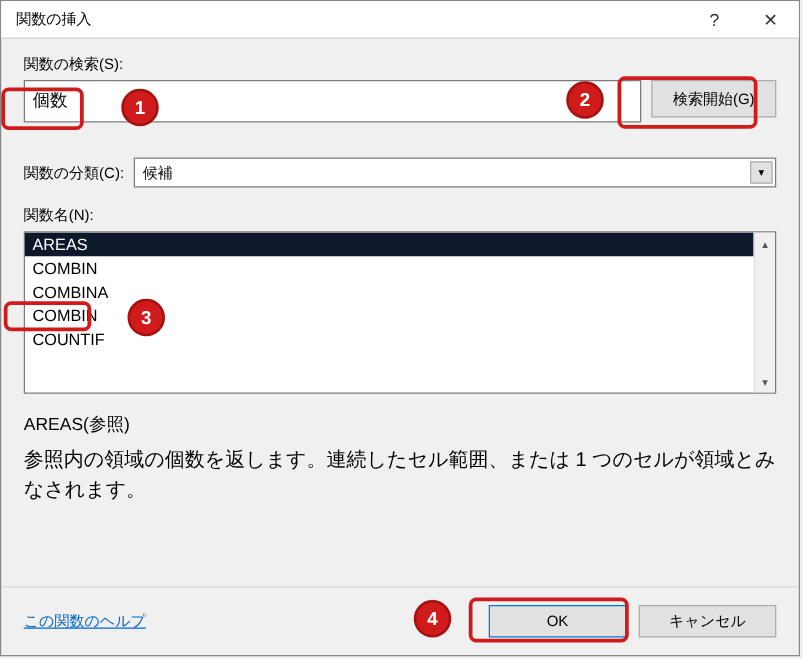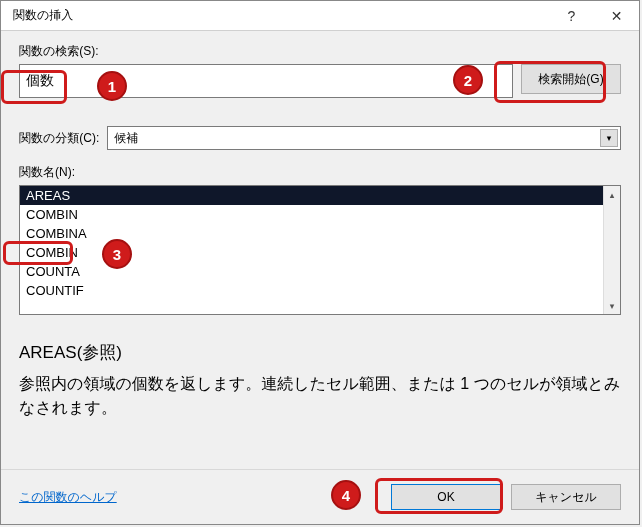--- a/index.html
+++ b/index.html
@@ -111,21 +111,21 @@
     border-left: 1px solid #ddd;
     position: relative;
   }
   .scrollbar .up, .scrollbar .down {
     position: absolute; left:0; width:100%; height:17px;
     display:flex; align-items:center; justify-content:center;
     font-size: 9px; color:#555;
   }
   .scrollbar .up { top:0; }
   .scrollbar .down { bottom:0; }
-  .desc-title { margin-top: 26px; font-size: 17px; }
+  .desc-title { margin-top: 16px; font-size: 14px; }
   .desc-body { margin-top: 8px; font-size: 16px; line-height: 1.5; }
   .footer {
     border-top: 1px solid #d8d8d8;
     padding: 14px 18px;
     display: flex;
     align-items: center;
     gap: 10px;
   }
   .footer .help {
     color: #0066cc;
@@ -190,21 +190,20 @@
       </div>
     </div>
 
     <div class="label">関数名(N):</div>
     <div class="listbox">
       <div class="items" id="func-items">
           <div class="item selected">AREAS</div>
           <div class="item">COMBIN</div>
           <div class="item">COMBINA</div>
           <div class="item">COMBIN</div>
-          <div class="item">COUNTA</div>
           <div class="item">COUNTIF</div>
         </div>
       <div class="scrollbar">
         <div class="up">▴</div>
         <div class="down">▾</div>
       </div>
     </div>
 
     <div class="desc-title">AREAS(参照)</div>
     <div class="desc-body">参照内の領域の個数を返します。連続したセル範囲、または 1 つのセルが領域とみなされます。</div>

